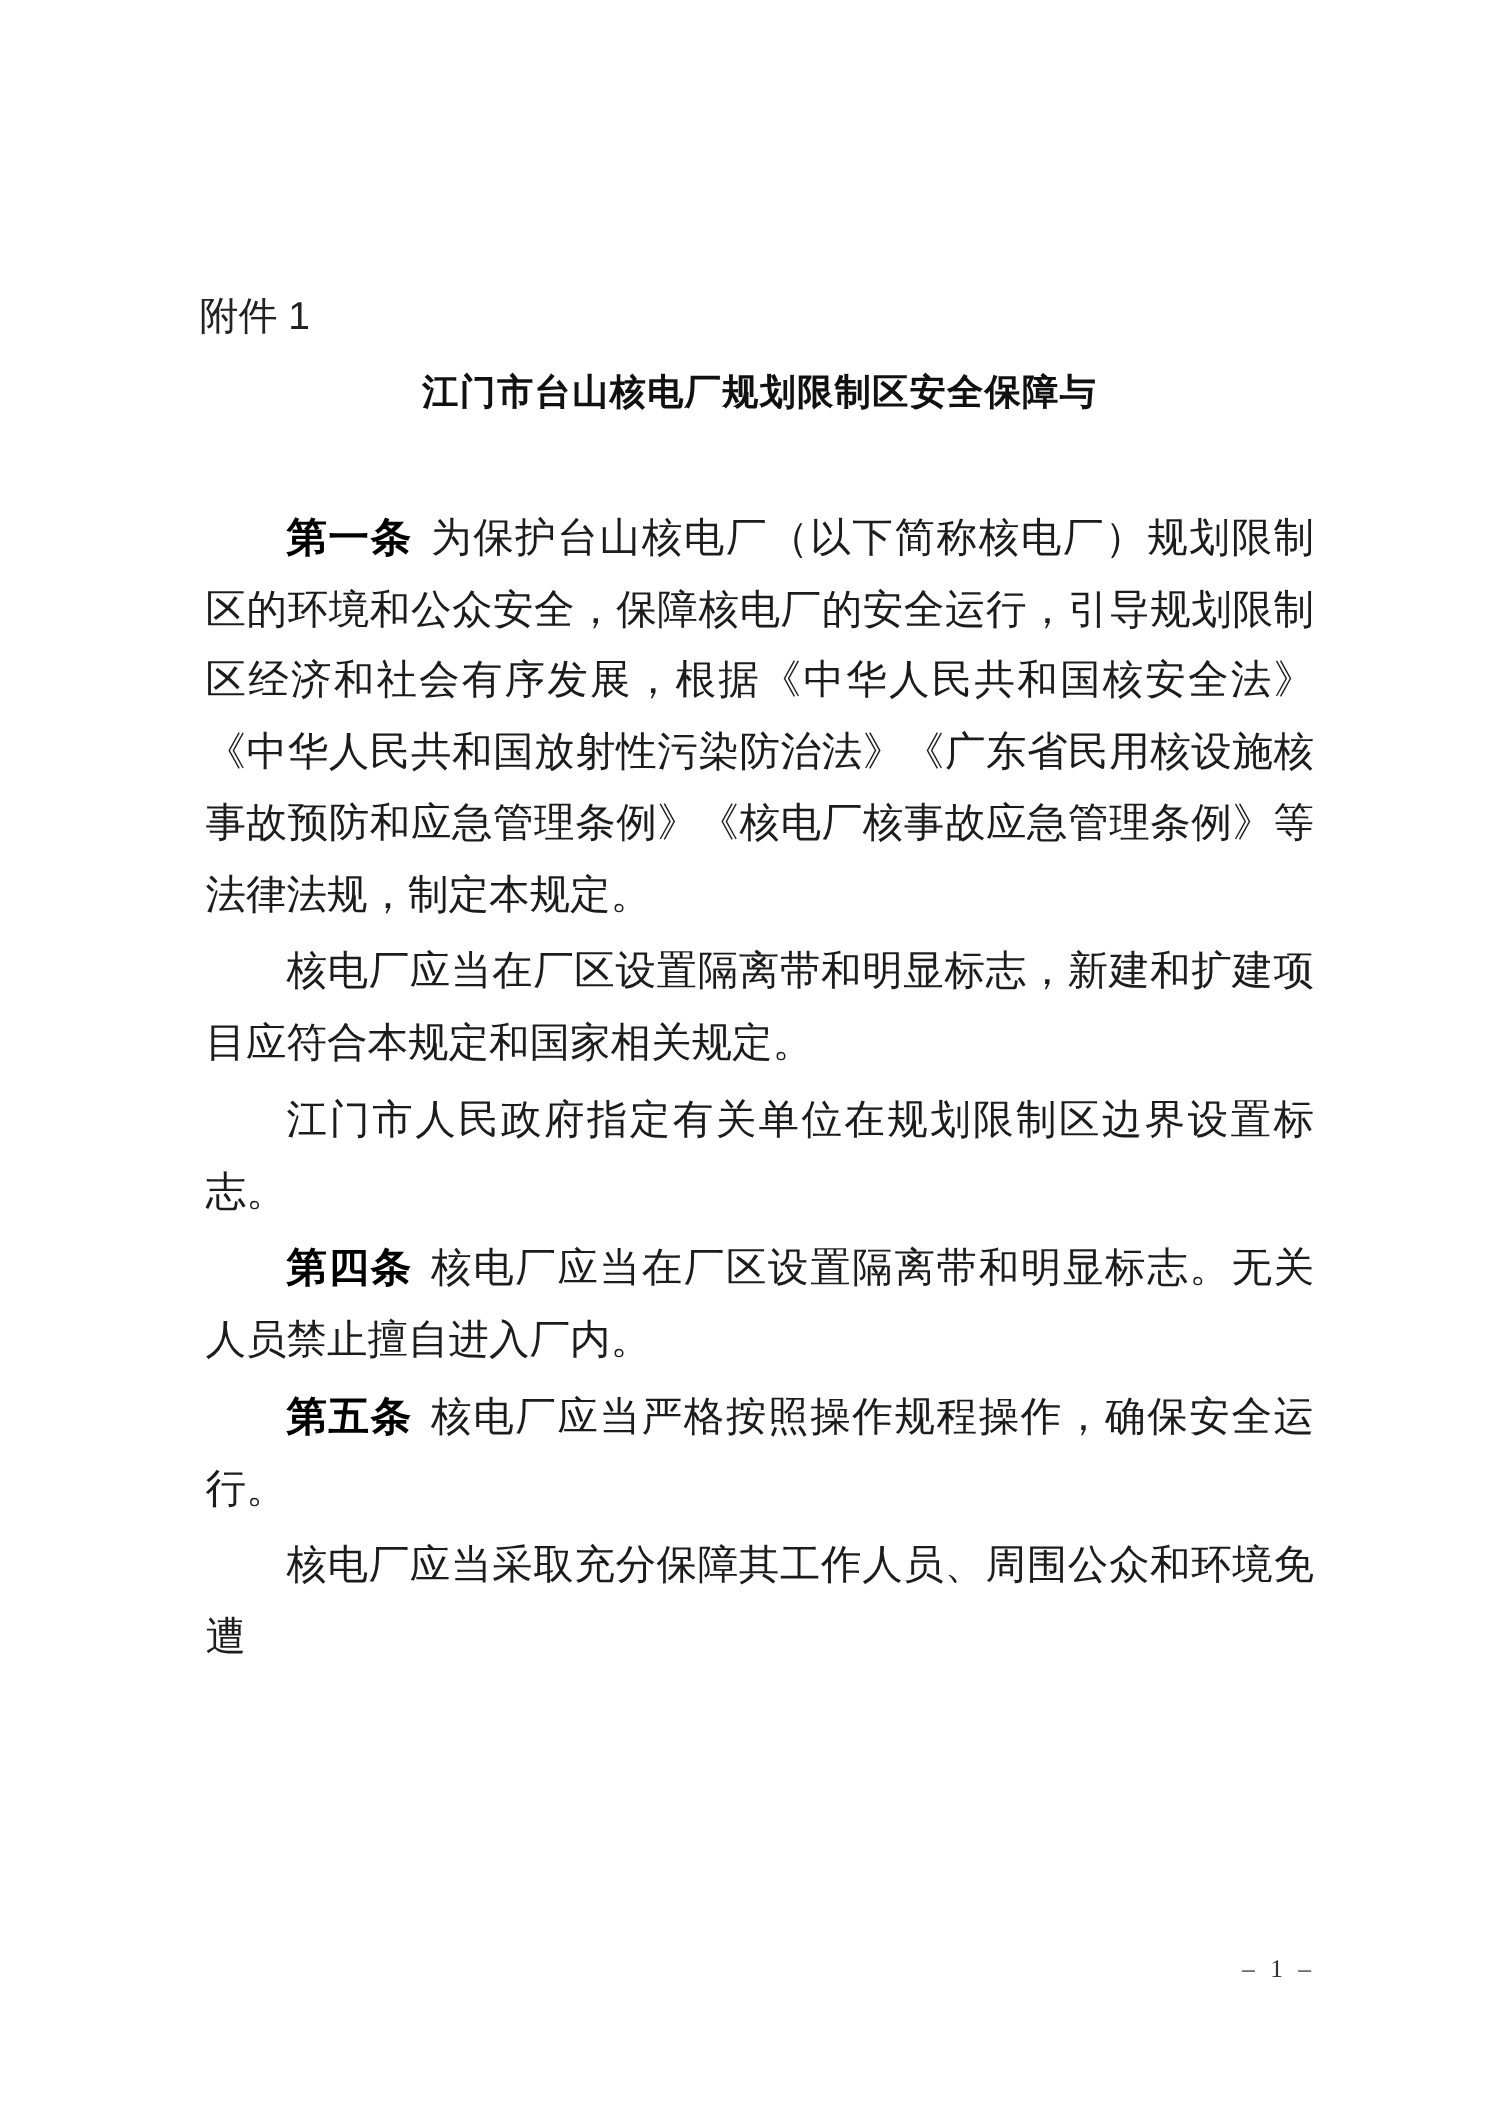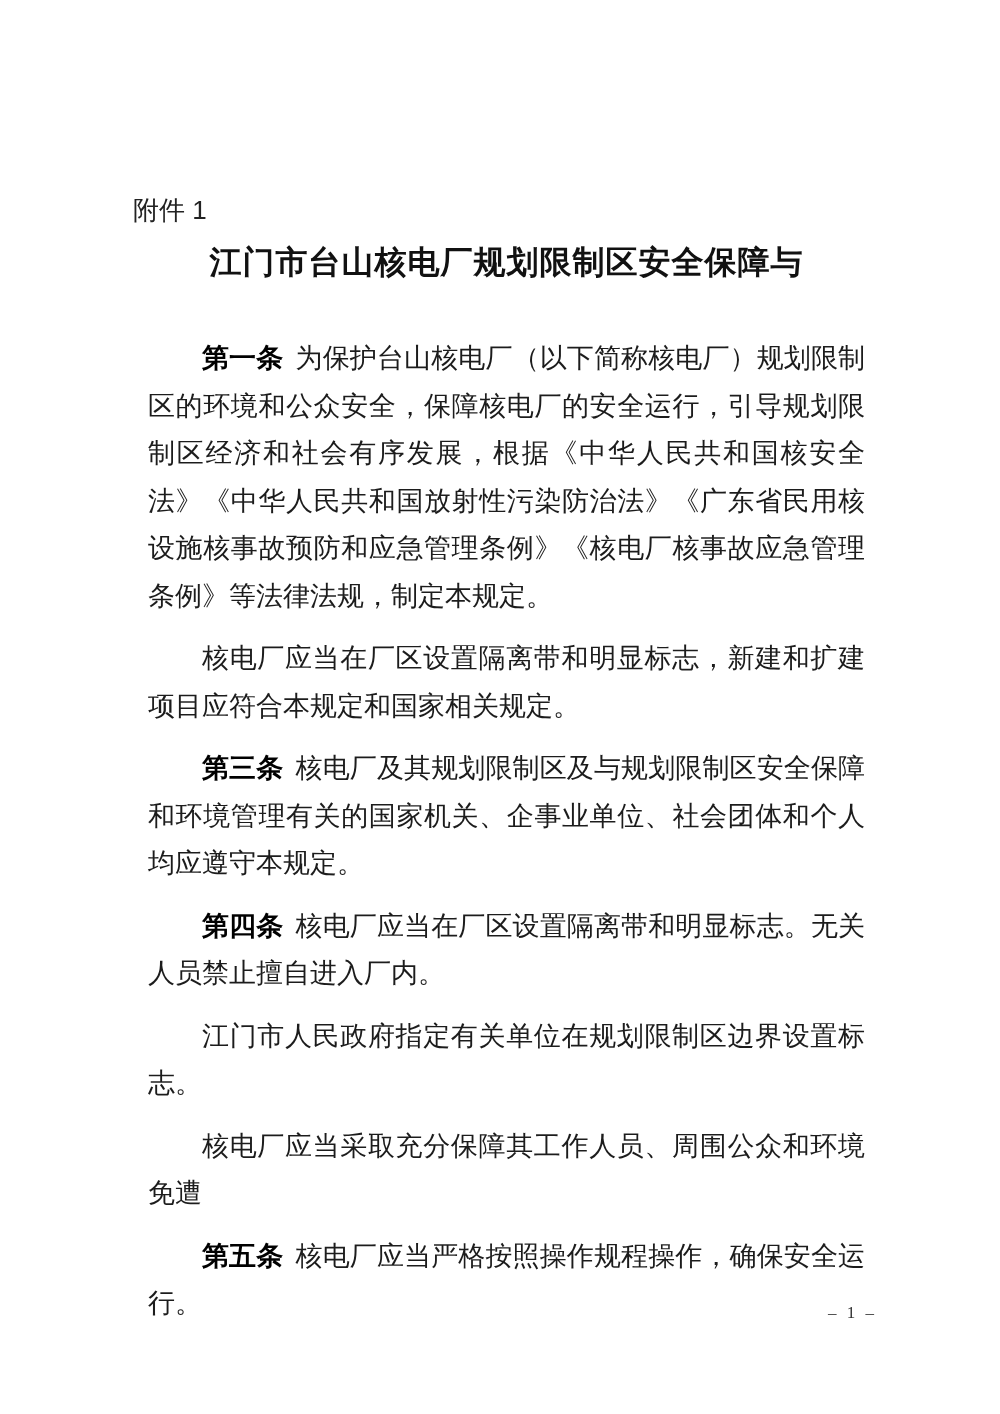--- a/index.html
+++ b/index.html
@@ -21,36 +21,36 @@
   }
   .attachment {
     font-size: 26px;
     line-height: 30px;
     color: #222222;
   }
   .doc-title {
     margin: 14px 0 0 0;
     font-family: "Liberation Serif", serif;
     font-weight: 700;
-    font-size: 32px;
+    font-size: 24px;
     line-height: 47px;
     text-align: center;
     letter-spacing: 1px;
     color: #111111;
   }
   .title-line { display: block; }
   .content {
     margin-top: 49px;
     font-size: 27px;
     line-height: 47.5px;
     text-align: justify;
     color: #1c1c1c;
   }
   .para {
-    margin: 15px;
+    margin: 4px;
     text-indent: 2em;
   }
   .article-lead {
     font-weight: 700;
     margin-right: 0.45em;
     color: #000000;
   }
   .page-number {
     position: absolute;
     top: 1303px;
@@ -71,26 +71,25 @@
   <h1 class="doc-title">
     <span class="title-line">江门市台山核电厂规划限制区安全保障与</span>
   </h1>
 
   <div class="content" id="paragraphs">
   <p class="para"><b class="article-lead">第一条</b><span class="para-text">为保护台山核电厂（以下简称核电厂）规划限制区的环境和公众安全，保障核电厂的安全运行，引导规划限制区经济和社会有序发展，根据《中华人民共和国核安全法》《中华人民共和国放射性污染防治法》《广东省民用核设施核事故预防和应急管理条例》《核电厂核事故应急管理条例》等法律法规，制定本规定。</span></p>
 
 
   <p class="para"><span class="para-text">核电厂应当在厂区设置隔离带和明显标志，新建和扩建项目应符合本规定和国家相关规定。</span></p>
 
-  <p class="para"><b class="article-lead">第三条</b><span class="para-text">核电厂及其规划限制区及与规划限制区安全保障和环境管理有关的国家机关、企事业单位、社会团体和个人均应遵守本规定。</span></p>
+
+  <p class="para"><span class="para-text">江门市人民政府指定有关单位在规划限制区边界设置标志。</span></p>
 
   <p class="para"><b class="article-lead">第四条</b><span class="para-text">核电厂应当在厂区设置隔离带和明显标志。无关人员禁止擅自进入厂内。</span></p>
 
-  <p class="para"><span class="para-text">江门市人民政府指定有关单位在规划限制区边界设置标志。</span></p>
+  <p class="para"><b class="article-lead">第五条</b><span class="para-text">核电厂应当严格按照操作规程操作，确保安全运行。</span></p>
 
   <p class="para"><span class="para-text">核电厂应当采取充分保障其工作人员、周围公众和环境免遭</span></p>
-
-  <p class="para"><b class="article-lead">第五条</b><span class="para-text">核电厂应当严格按照操作规程操作，确保安全运行。</span></p>
 </div>
 
   <div class="page-number">– 1 –</div>
 
 </div>
 
 </body></html>

